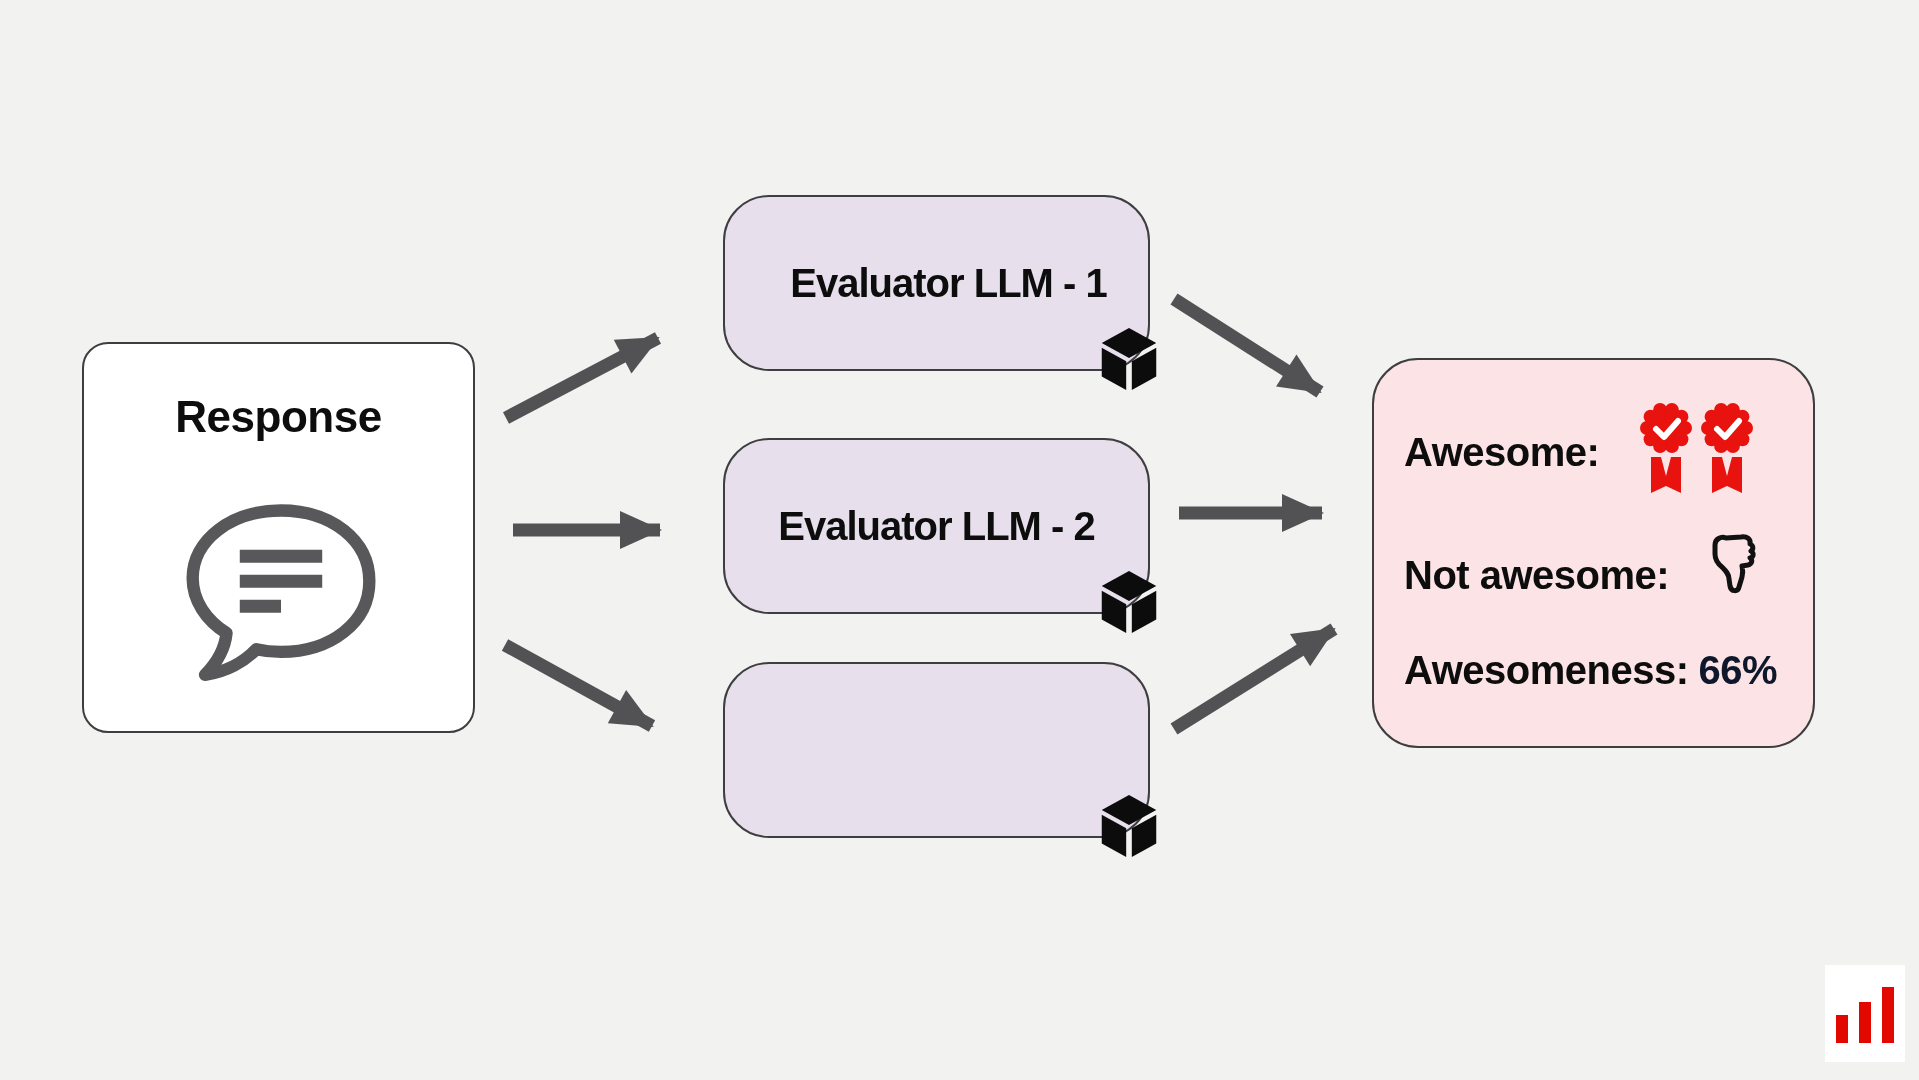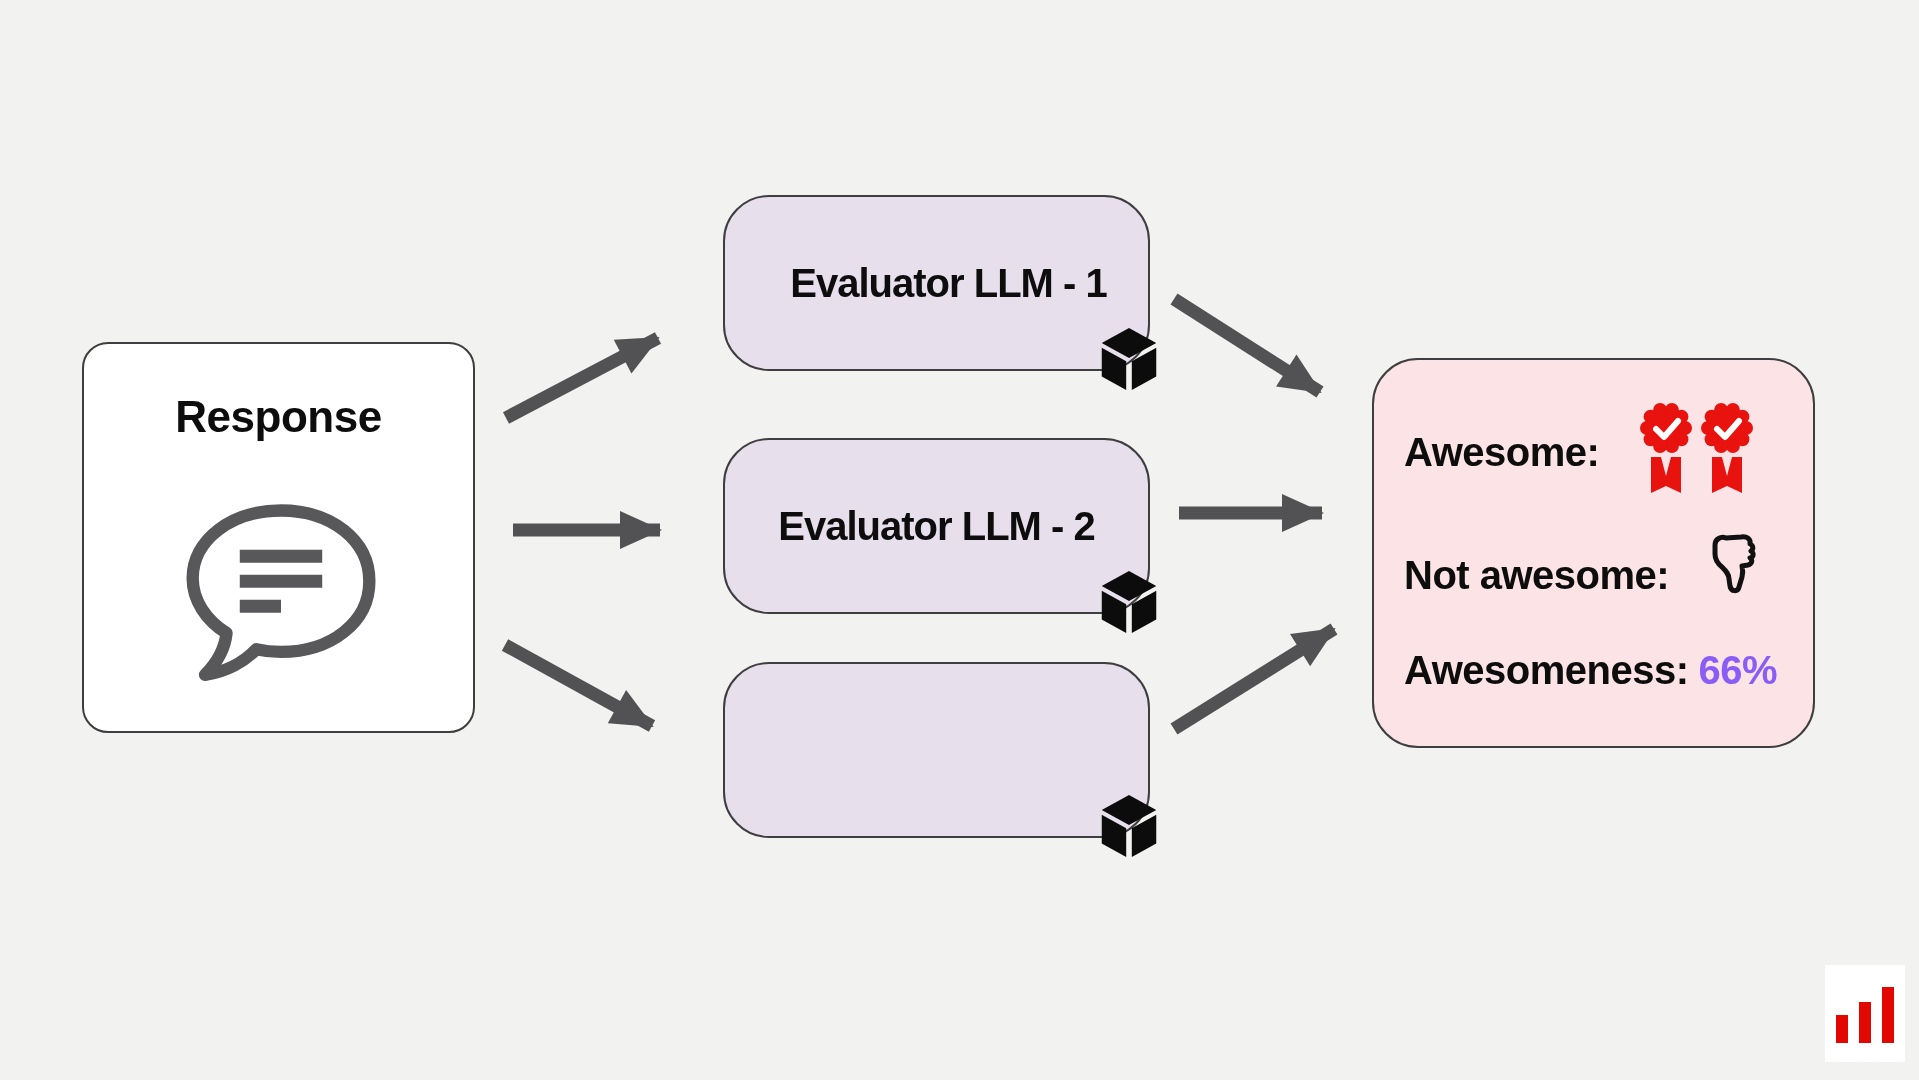--- a/index.html
+++ b/index.html
@@ -13,21 +13,21 @@
     font-size:44px;font-weight:700;letter-spacing:-0.5px;}
   .bubble-icon{position:absolute;left:90px;top:143px;}
   .eval-card{left:723px;width:427px;height:176px;border-radius:46px;background:#e7e0ec;
     display:flex;align-items:center;justify-content:center;}
   .eval-label{font-size:40px;font-weight:700;letter-spacing:-1px;}
   .cube-icon{position:absolute;left:373px;top:128px;}
   .result-card{left:1372px;top:358px;width:443px;height:390px;border-radius:46px;background:#fce4e6;}
   .rrow-label{position:absolute;left:30px;font-size:40px;font-weight:700;letter-spacing:-0.5px;line-height:48px;white-space:nowrap;}
   .badges{position:absolute;left:266px;top:42px;display:flex;gap:9px;}
   .thumb{position:absolute;left:330px;top:172px;}
-  .score-value{color:#8b5cf6;margin-left:10px;}
+  .score-value{color:#0f172a;margin-left:10px;}
   .arrow-layer{position:absolute;left:0;top:0;}
   .logo{position:absolute;left:1825px;top:965px;width:80px;height:97px;background:#ffffff;
     display:flex;align-items:flex-end;justify-content:center;gap:11px;padding-bottom:19px;box-sizing:border-box;}
   .logo .bar{width:12px;background:#e20800;}
   .bar1{height:28px;} .bar2{height:41px;} .bar3{height:56px;}
 </style>
 </head>
 <body>
 
 <div class="canvas">

